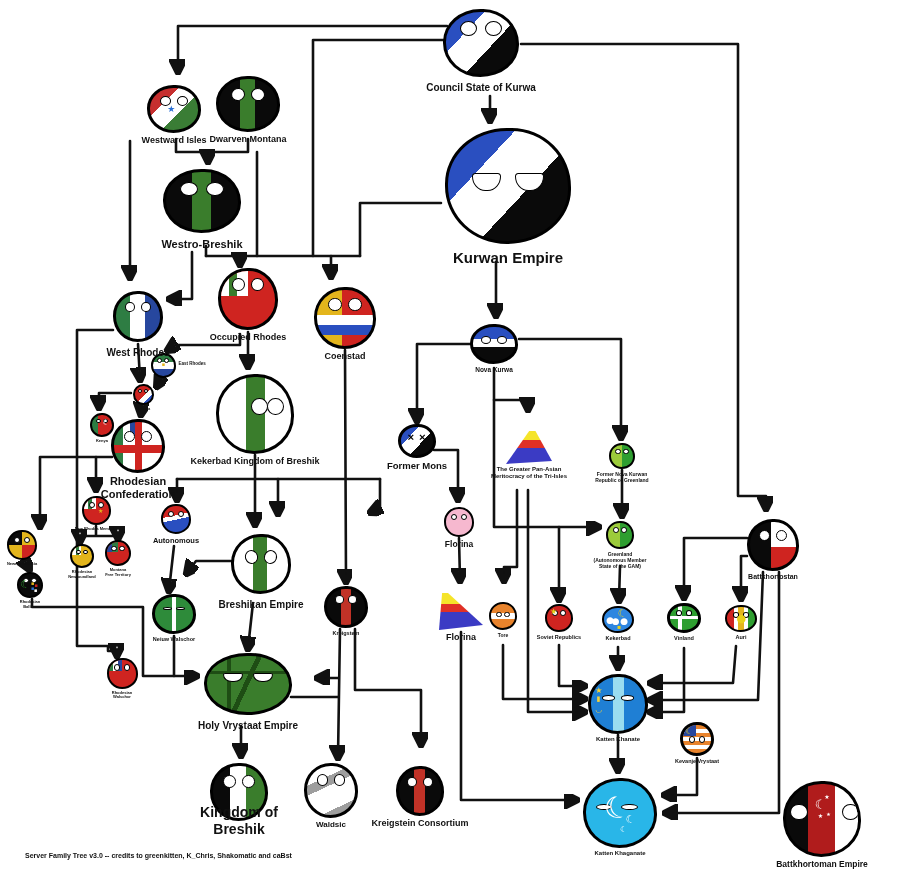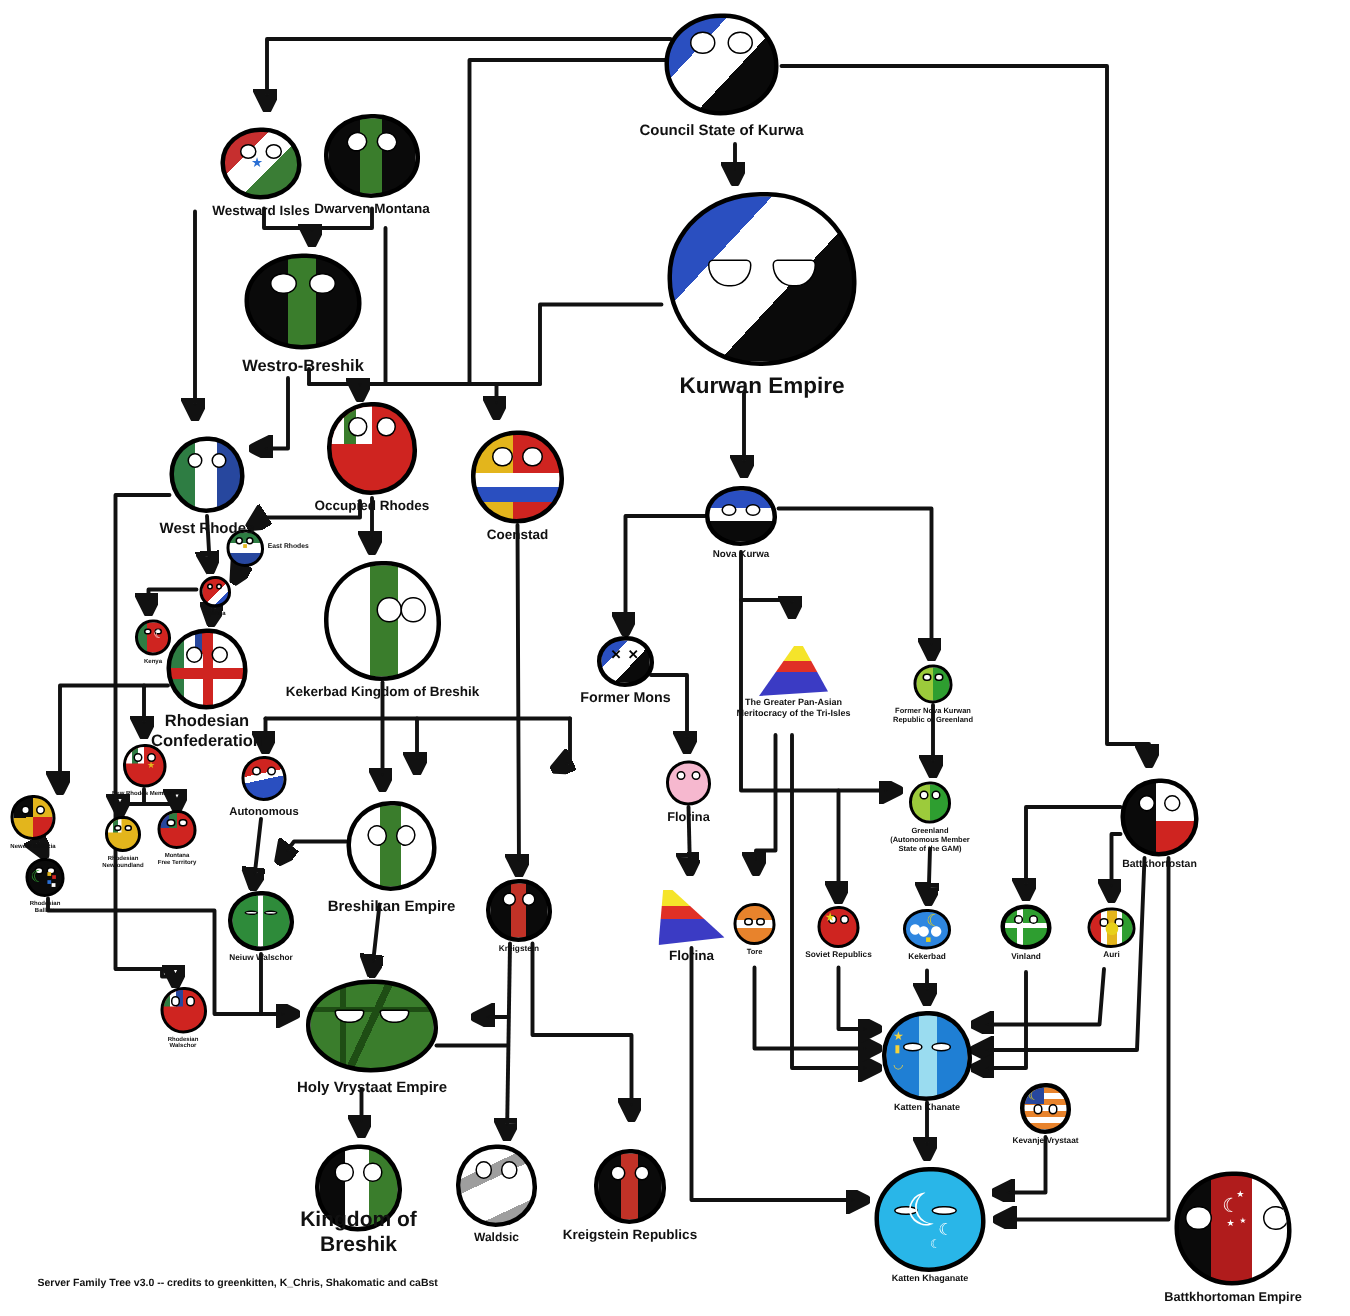--- a/index.html
+++ b/index.html
@@ -298,21 +298,21 @@
         <div class="eye oval" style="left: 56%; top: 18%;"></div>
       </div>
     </div>
     <div class="lbl" style="font-size: 8px; left: 266px; top: 819.5px; width: 130px;">Waldsic</div>
     <div class="node" style="left: 396px; top: 766px;">
       <div class="ball" style="width: 48px; height: 50px; background: linear-gradient(90deg, rgb(10, 10, 10) 0px, rgb(10, 10, 10) 36%, rgb(193, 50, 39) 36%, rgb(193, 50, 39) 62%, rgb(10, 10, 10) 62%);">
         <div class="eye oval" style="left: 20%; top: 18%;"></div>
         <div class="eye oval" style="left: 56%; top: 18%;"></div>
       </div>
     </div>
-    <div class="lbl" style="font-size: 9px; left: 355px; top: 818px; width: 130px;">Kreigstein Republics</div>
+    <div class="lbl" style="font-size: 9px; left: 355px; top: 818px; width: 130px;">Kreigstein Consortium</div>
     <div class="node" style="left: 470px; top: 324px;">
       <div class="ball" style="width: 48px; height: 40px; background: linear-gradient(rgb(42, 79, 192) 0px, rgb(42, 79, 192) 34%, rgb(255, 255, 255) 34%, rgb(255, 255, 255) 60%, rgb(10, 10, 10) 60%);">
         <div class="eye oval" style="left: 20%; top: 26%;"></div>
         <div class="eye oval" style="left: 56%; top: 26%;"></div>
       </div>
     </div>
     <div class="lbl" style="font-size: 6.5px; left: 429px; top: 366px; width: 130px;">Nova Kurwa</div>
     <div class="node" style="left: 398px; top: 424px;">
       <div class="ball" style="width: 38px; height: 34px; background: linear-gradient(133deg, rgb(42, 79, 192) 0px, rgb(42, 79, 192) 30%, rgb(255, 255, 255) 30%, rgb(255, 255, 255) 60%, rgb(10, 10, 10) 60%, rgb(10, 10, 10) 100%);">
         <span class="eyex" style="font-size: 11.4px; left: 20%; top: 18%;">×</span>

